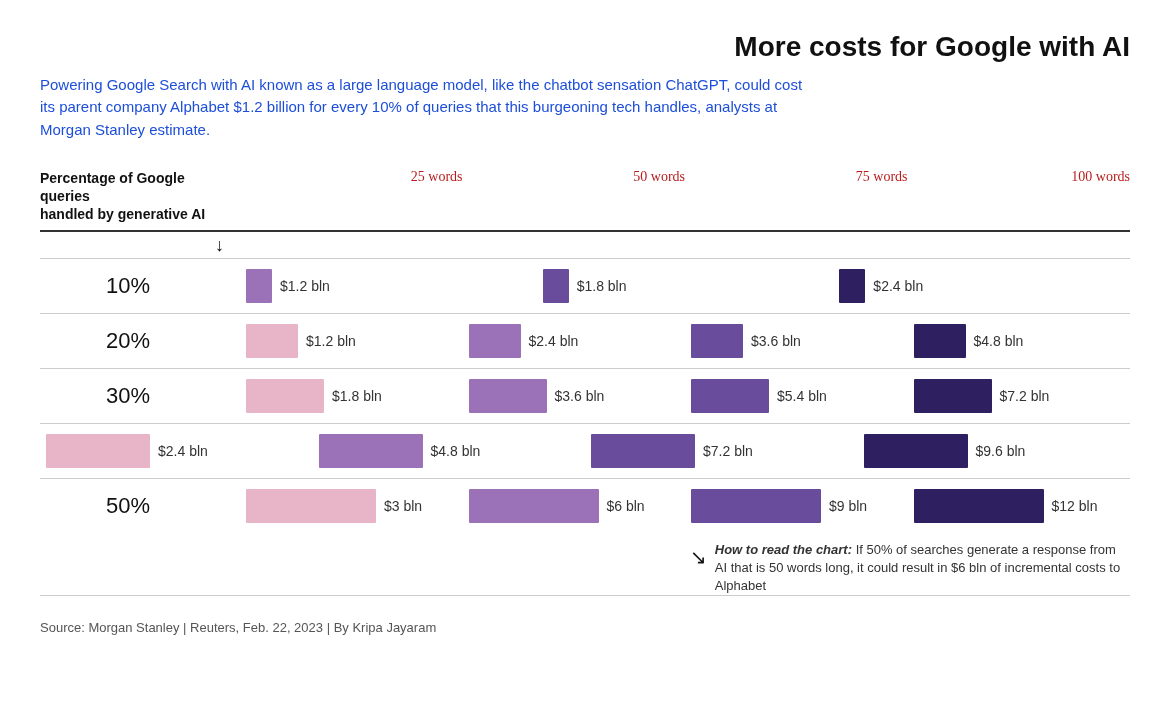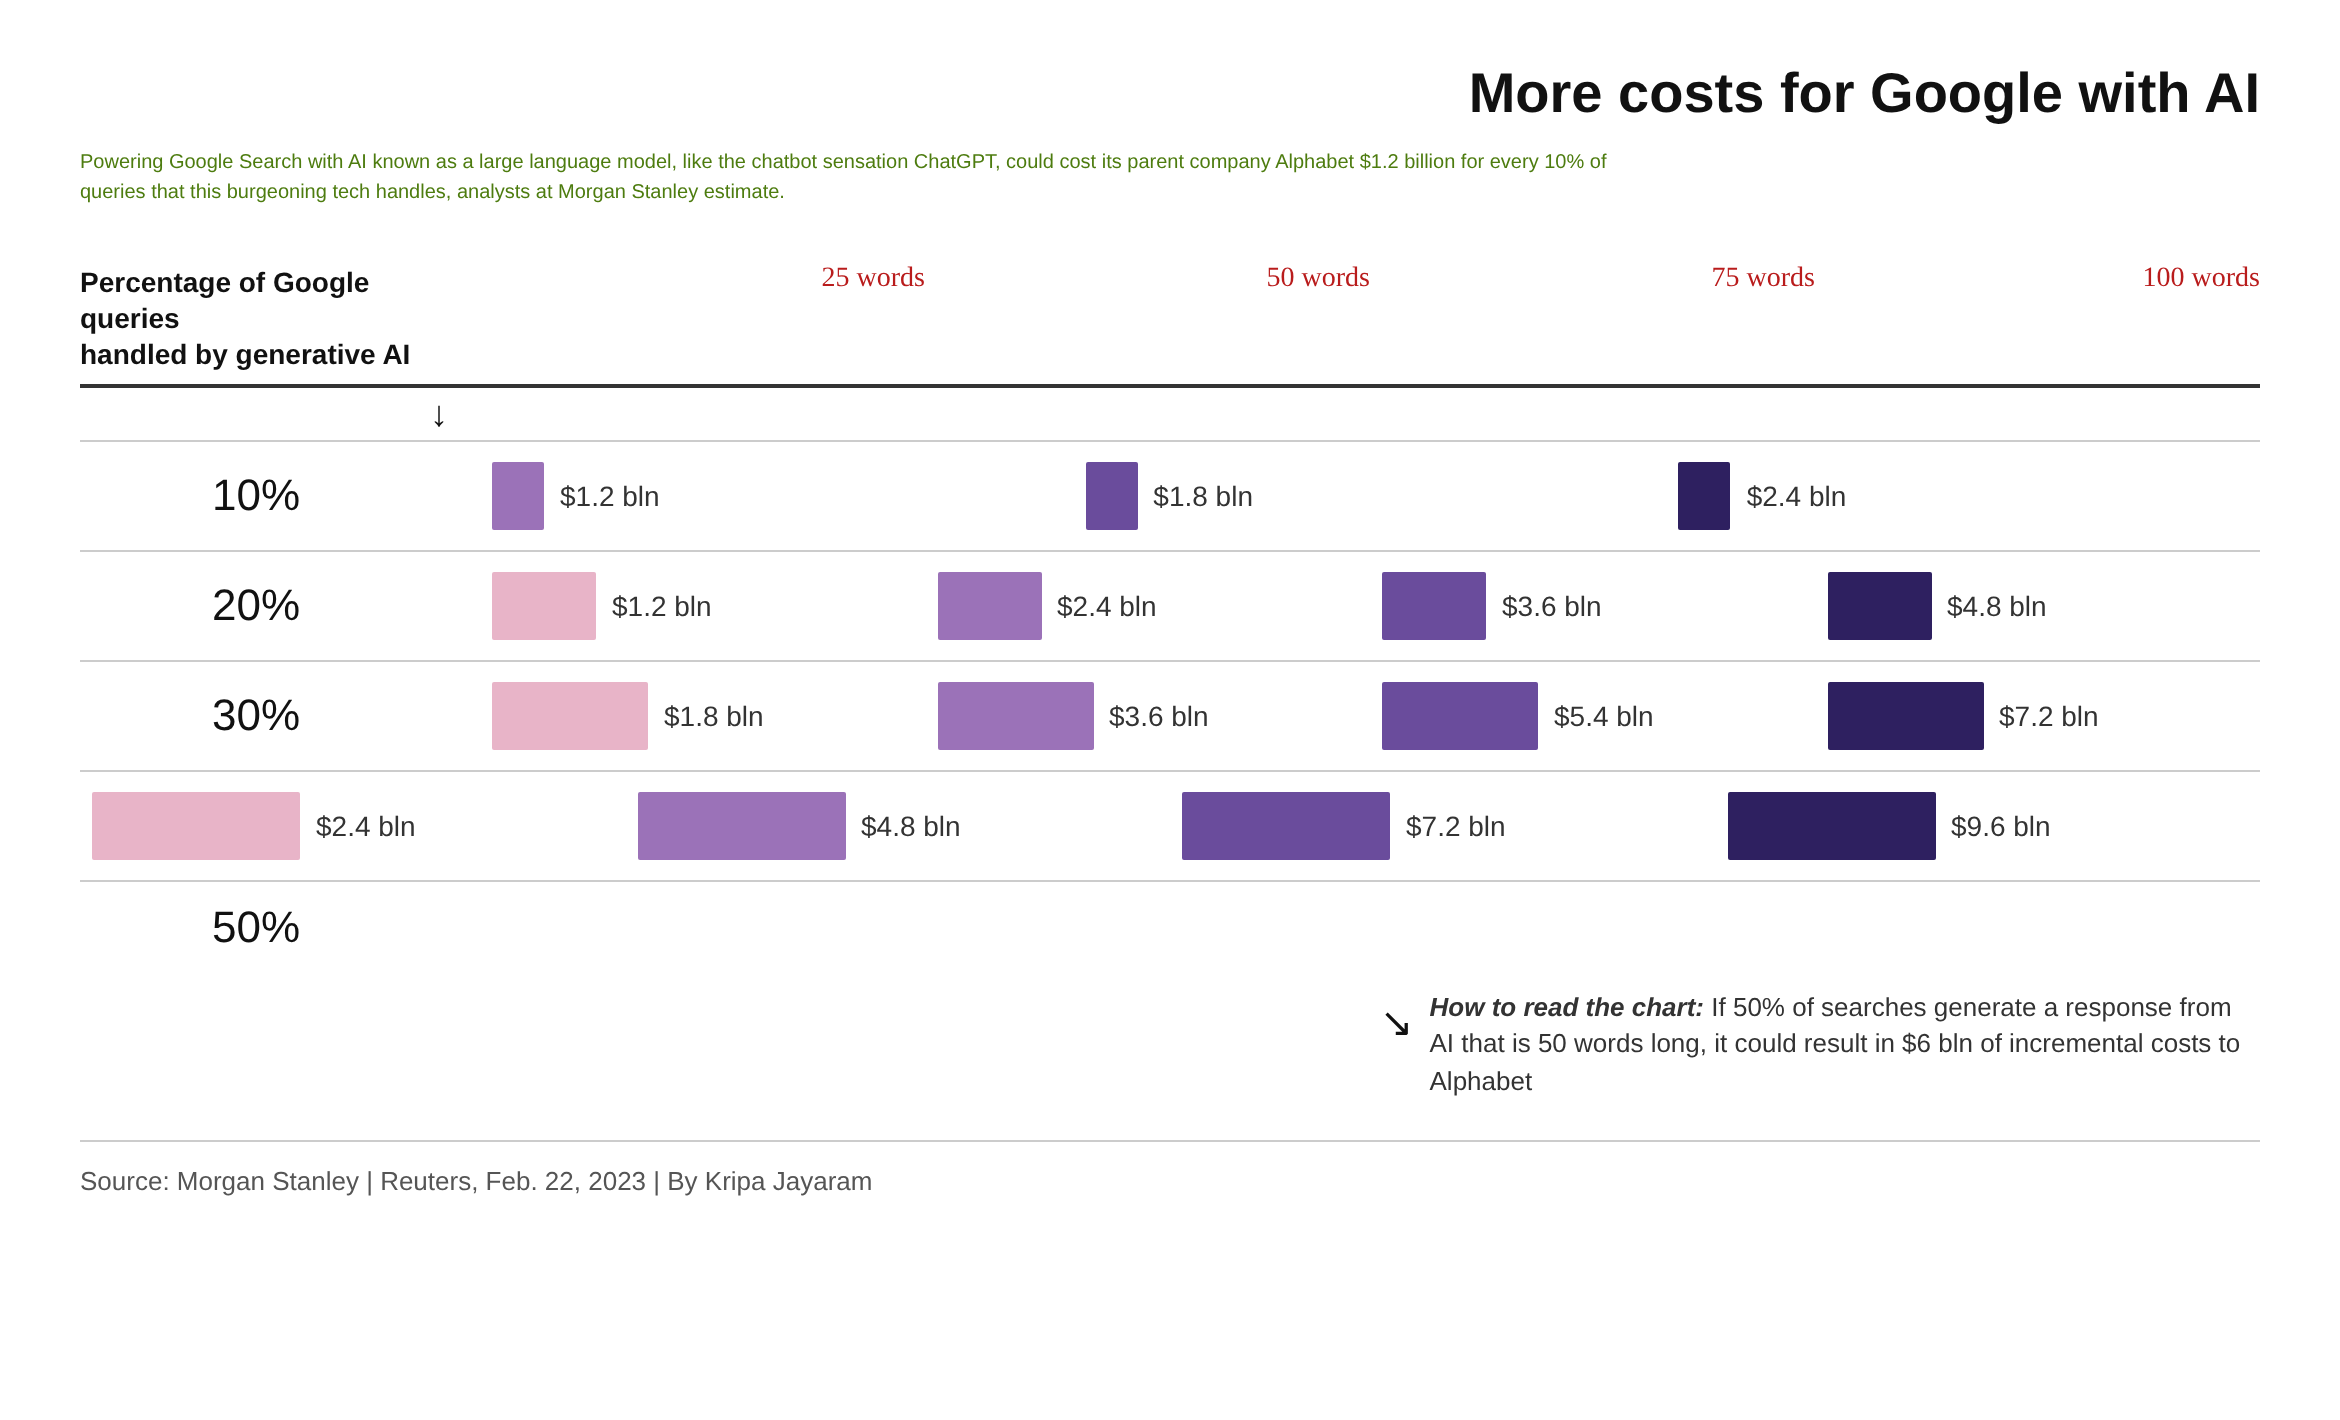--- a/index.html
+++ b/index.html
@@ -13,25 +13,25 @@
     }
     .title {
       font-size: 28px;
       font-weight: 900;
       font-family: Arial, sans-serif;
       margin-bottom: 10px;
       line-height: 1.2;
       text-align: right;
     }
     .subtitle {
-      font-size: 10px;
+      font-size: 15px;
       line-height: 1.5;
       max-width: 780px;
       margin-bottom: 28px;
-      color: #4d7c0f;
+      color: #1d4ed8;
       font-family: Arial, sans-serif;
     }
     .chart-container {
       width: 100%;
     }
     .chart-header {
       display: flex;
       align-items: flex-start;
       border-bottom: 2px solid #333;
       padding-bottom: 6px;
@@ -148,26 +148,25 @@
       font-size: 13px;
       font-family: Arial, sans-serif;
       color: #333;
       line-height: 1.4;
     }
     .footnote-text em {
       font-weight: 700;
       font-style: italic;
     }
     .source-line {
-      margin-top: 20px;
       font-size: 13px;
       font-family: Arial, sans-serif;
       color: #555;
       border-top: 1px solid #ccc;
-      padding-top: 12px;
+      padding-top: 24px;
     }
   </style>
 </head>
 <body>
 
 <h1 class="title">More costs for Google with AI</h1>
 <p class="subtitle">Powering Google Search with AI known as a large language model, like the chatbot sensation ChatGPT, could cost its parent company Alphabet $1.2 billion for every 10% of queries that this burgeoning tech handles, analysts at Morgan Stanley estimate.</p>
 
 <div class="chart-container">
 
@@ -267,20 +266,38 @@
             <span class="cell-label">$7.2 bln</span>
           </div>
           <div class="cell">
             <div class="bar" style="width: 104px; background-color: rgb(46, 32, 96);"></div>
             <span class="cell-label">$9.6 bln</span>
           </div>
         </div>
       </div>
       <div class="data-row">
         <div class="row-label">50%</div>
+        <div class="row-cells">
+          <div class="cell">
+            <div class="bar" style="width: 130px; background-color: rgb(232, 180, 200);"></div>
+            <span class="cell-label">$3 bln</span>
+          </div>
+          <div class="cell">
+            <div class="bar" style="width: 130px; background-color: rgb(155, 114, 184);"></div>
+            <span class="cell-label">$6 bln</span>
+          </div>
+          <div class="cell">
+            <div class="bar" style="width: 130px; background-color: rgb(106, 76, 156);"></div>
+            <span class="cell-label">$9 bln</span>
+          </div>
+          <div class="cell">
+            <div class="bar" style="width: 130px; background-color: rgb(46, 32, 96);"></div>
+            <span class="cell-label">$12 bln</span>
+          </div>
+        </div>
       </div>
     </div>
 
   <div class="footnote-area" id="footnote-area">
     <div class="footnote-spacer"></div>
     <div class="footnote-spacer"></div>
     <div class="footnote-box">
       <span class="footnote-arrow">↙</span>
       <p class="footnote-text">
         <em>How to read the chart:</em><span> If 50% of searches generate a response from AI that is 50 words long, it could result in $6 bln of incremental costs to Alphabet</span>

